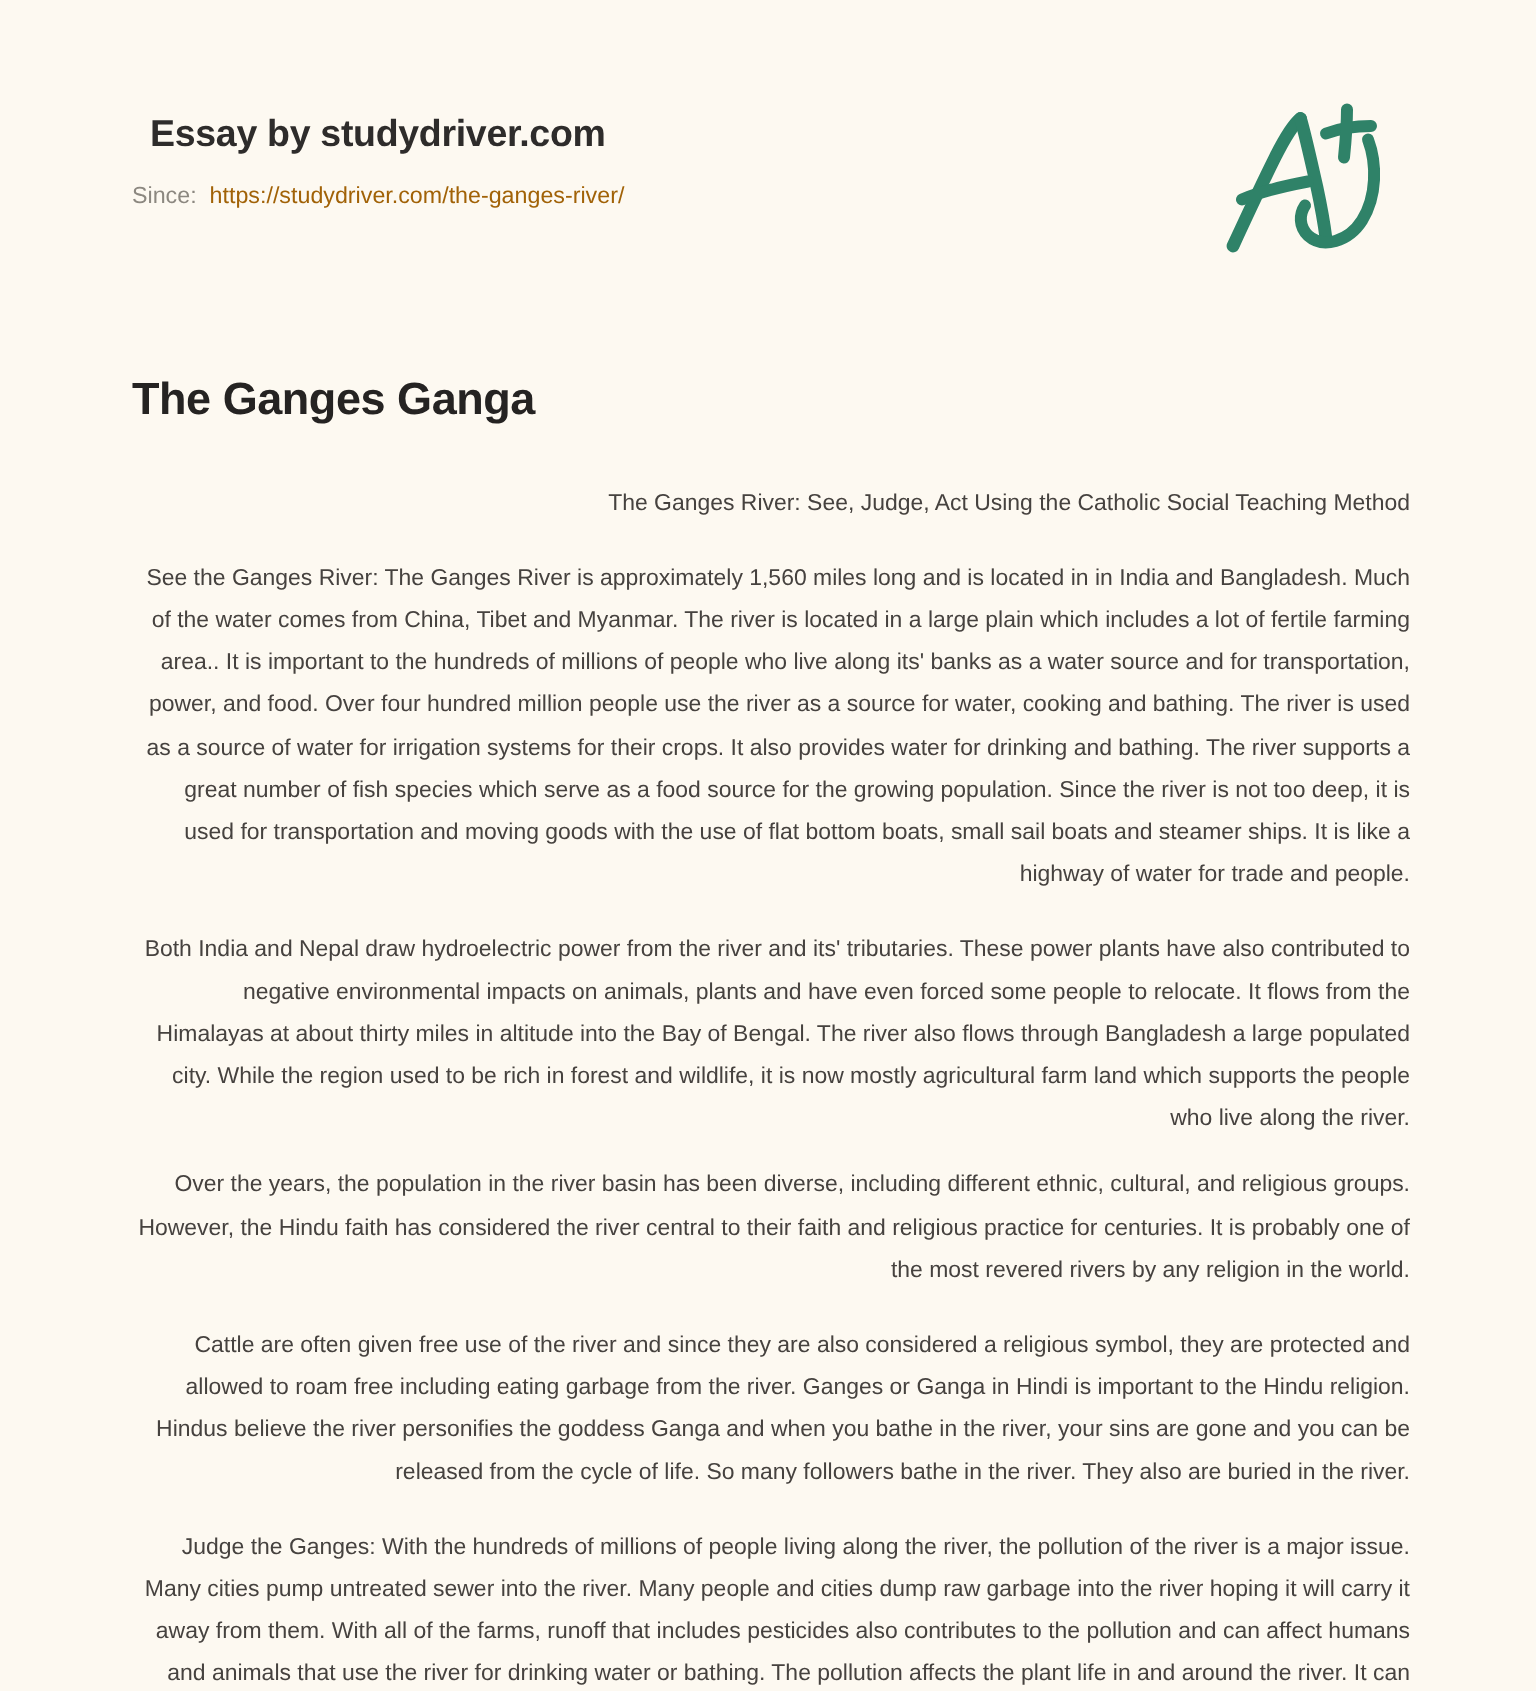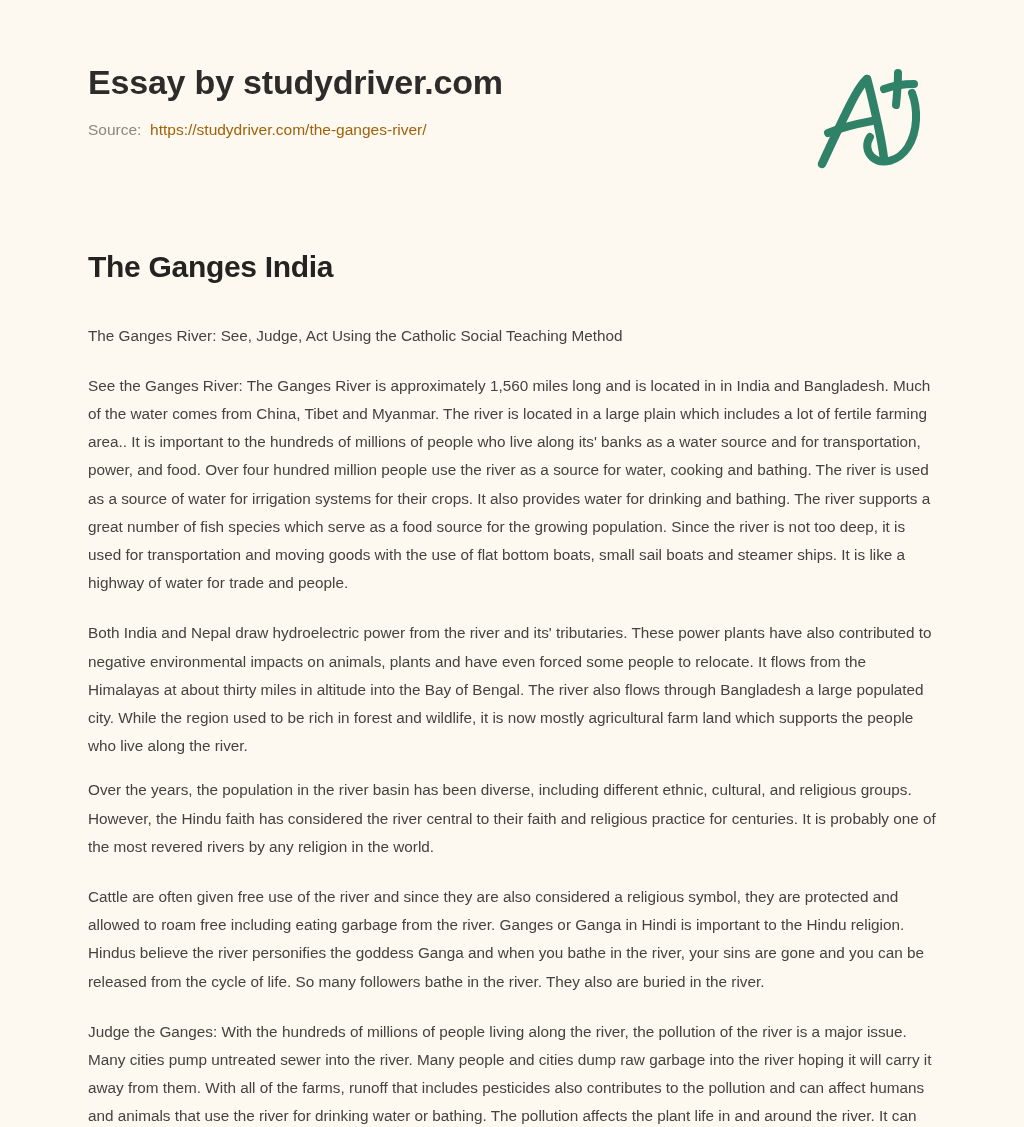--- a/index.html
+++ b/index.html
@@ -35,26 +35,26 @@
   }
 
   .brand-block {
     position: absolute;
     left: 88px;
     top: 62px;
     width: 640px;
   }
 
   .brand-title {
-    font-size: 34px;
+    font-size: 25px;
     font-weight: bold;
     color: #2e2c2b;
     letter-spacing: -0.2px;
     line-height: 1.2;
-    margin: 0;
+    margin: 12px;
     font-family: "Liberation Sans", sans-serif;
   }
 
   .source-line {
     margin-top: 18px;
     font-size: 15.5px;
     color: #8c8880;
     line-height: 1.2;
     white-space: nowrap;
   }
@@ -92,38 +92,38 @@
     letter-spacing: -0.3px;
     line-height: 1.25;
     font-family: "Liberation Sans", sans-serif;
   }
 
   .body-text p {
     margin: 0 0 22px 0;
     font-size: 15.3px;
     line-height: 28.2px;
     color: #46423f;
-    text-align: left;
+    text-align: right;
     font-family: "Liberation Sans", sans-serif;
   }
   .body-text p:last-child { margin-bottom: 0; }
   .body-text p.tight { margin-bottom: 16px; }
 </style>
 </head>
 <body>
 
 <div class="page">
 
   <div class="header">
 
     <div class="brand-block">
       <h1 class="brand-title">Essay by studydriver.com</h1>
 
       <div class="source-line">
-        <span class="source-label">Source:</span>
+        <span class="source-label">Since:</span>
         <span>&nbsp;</span><a class="source-url" href="#">https://studydriver.com/the-ganges-river/</a>
       </div>
     </div>
 
     <div class="logo">
       <svg width="132" height="110" viewBox="0 0 132 110" xmlns="http://www.w3.org/2000/svg">
         <g fill="none" stroke="#2f8268" stroke-linecap="round" stroke-linejoin="round">
 
           <path d="M16 101 C 22 88, 34 62, 44 42 C 50 30, 56 20, 61 16" stroke-width="8.5"></path>
 
@@ -137,21 +137,21 @@
 
           <path d="M106 30 C 112 46, 112 68, 102 84 C 93 98, 76 103, 66 94 C 60 88, 60 80, 64 74" stroke-width="8"></path>
         </g>
       </svg>
     </div>
 
   </div>
 
   <div class="doc">
 
-    <h2 class="doc-title">The Ganges India</h2>
+    <h2 class="doc-title">The Ganges Ganga</h2>
 
     <div class="body-text">
       <p>The Ganges River: See, Judge, Act Using the Catholic Social Teaching Method</p>
       <p>See the Ganges River: The Ganges River is approximately 1,560 miles long and is located in in India and Bangladesh. Much of the water comes from China, Tibet and Myanmar. The river is located in a large plain which includes a lot of fertile farming area.. It is important to the hundreds of millions of people who live along its' banks as a water source and for transportation, power, and food. Over four hundred million people use the river as a source for water, cooking and bathing. The river is used as a source of water for irrigation systems for their crops. It also provides water for drinking and bathing. The river supports a great number of fish species which serve as a food source for the growing population. Since the river is not too deep, it is used for transportation and moving goods with the use of flat bottom boats, small sail boats and steamer ships. It is like a highway of water for trade and people.</p>
       <p class="tight">Both India and Nepal draw hydroelectric power from the river and its' tributaries. These power plants have also contributed to negative environmental impacts on animals, plants and have even forced some people to relocate. It flows from the Himalayas at about thirty miles in altitude into the Bay of Bengal. The river also flows through Bangladesh a large populated city. While the region used to be rich in forest and wildlife, it is now mostly agricultural farm land which supports the people who live along the river.</p>
       <p>Over the years, the population in the river basin has been diverse, including different ethnic, cultural, and religious groups. However, the Hindu faith has considered the river central to their faith and religious practice for centuries. It is probably one of the most revered rivers by any religion in the world.</p>
       <p>Cattle are often given free use of the river and since they are also considered a religious symbol, they are protected and allowed to roam free including eating garbage from the river. Ganges or Ganga in Hindi is important to the Hindu religion. Hindus believe the river personifies the goddess Ganga and when you bathe in the river, your sins are gone and you can be released from the cycle of life. So many followers bathe in the river. They also are buried in the river.</p>
       <p>Judge the Ganges: With the hundreds of millions of people living along the river, the pollution of the river is a major issue. Many cities pump untreated sewer into the river. Many people and cities dump raw garbage into the river hoping it will carry it away from them. With all of the farms, runoff that includes pesticides also contributes to the pollution and can affect humans and animals that use the river for drinking water or bathing. The pollution affects the plant life in and around the river. It can generate many bacteria which can make people and animals sick.</p>
 
     </div>

